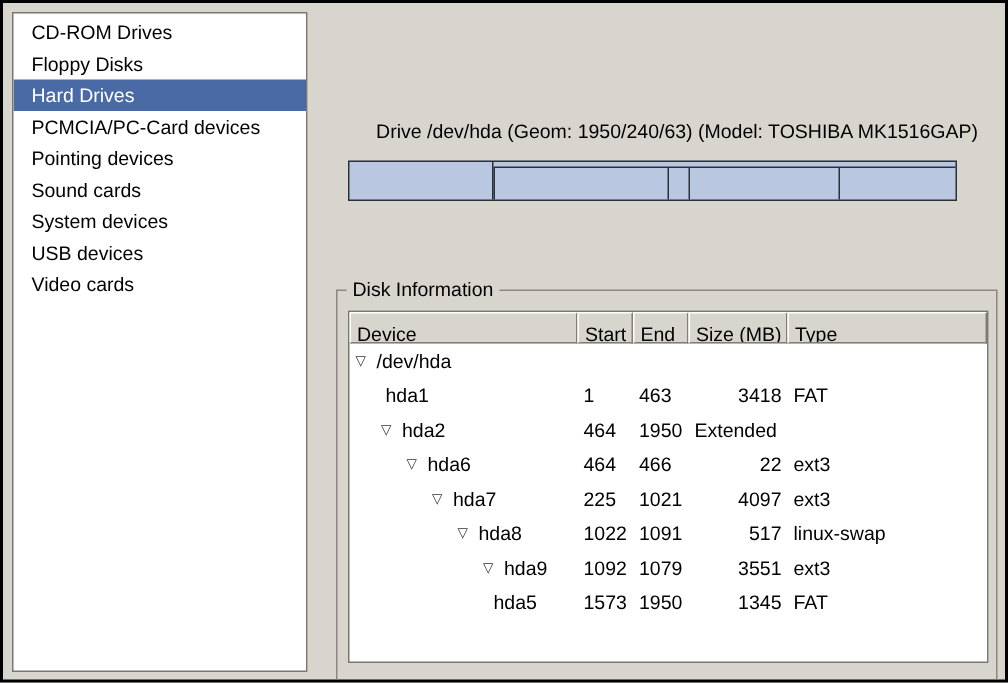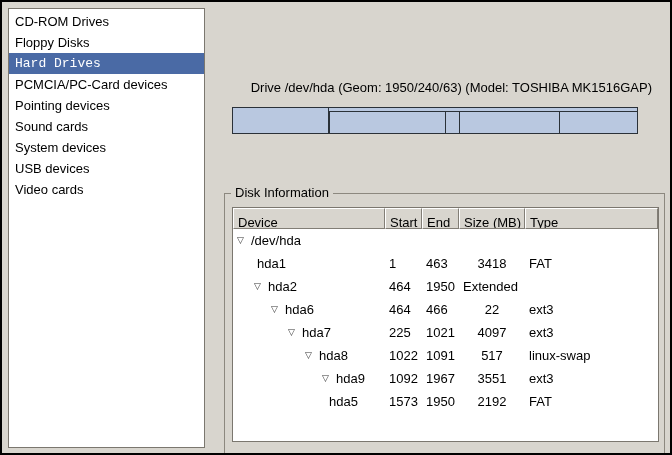--- a/index.html
+++ b/index.html
@@ -3,22 +3,22 @@
 <meta charset="utf-8">
 <style>
   *{box-sizing:border-box;margin:0;padding:0;}
   html,body{width:672px;height:455px;}
   body{font-family:"Liberation Sans","DejaVu Sans",sans-serif;font-size:13px;color:#000;background:#fff;}
 
   #window{position:relative;width:672px;height:455px;background:var(--win-bg,#d8d5ce);border:2px solid #000;overflow:hidden;}
 
   
   #sidebar{position:absolute;left:6px;top:6px;width:197px;height:440px;background:#fff;border:1px solid #7b776f;padding-top:2px;overflow:hidden;}
-  .sb-item{height:21px;line-height:21px;padding-left:6px;white-space:nowrap;cursor:default;}
-  .sb-item.sel{background:var(--sel,#4a6aa5);color:#fff;font-family:Liberation Mono, monospace;}
+  .sb-item{height:21px;line-height:21px;padding-left:12px;white-space:nowrap;cursor:default;}
+  .sb-item.sel{background:var(--sel,#4a6aa5);color:#fff;}
 
   
   #drive-title{position:absolute;left:216px;top:78px;width:434px;text-align:right;white-space:nowrap;}
   #bar{position:absolute;left:230px;top:105px;width:406px;height:27px;border:1px solid var(--bar-border,#2a3138);background:var(--bar-fill,#b9c8e0);display:flex;}
   #seg-primary{height:100%;border-right:1px solid var(--bar-border,#2a3138);flex:none;}
   #seg-extended{height:100%;flex:1;position:relative;}
   .ext-inner{position:absolute;left:0;right:0;top:3px;bottom:0;display:flex;border-top:1px solid var(--bar-border,#2a3138);}
   .ext-seg{height:100%;flex:none;}
   .ext-seg + .ext-seg{border-left:1px solid var(--bar-border,#2a3138);}
 
@@ -28,21 +28,21 @@
 
   
   #table{position:absolute;left:7px;top:13px;width:427px;height:235px;background:#fff;border:1px solid #7b776f;display:flex;flex-direction:column;overflow:hidden;}
   #thead{display:flex;height:21px;flex:none;}
   .hcell{background:var(--win-bg,#d8d5ce);border-top:1px solid #fff;border-left:1px solid #fff;border-right:1px solid #827e76;border-bottom:1px solid #827e76;padding:4px 4px;line-height:19px;white-space:nowrap;overflow:hidden;flex:none;}
   .trow{display:flex;height:23px;line-height:23px;flex:none;}
   .cell{padding:0 4px;white-space:nowrap;overflow:hidden;flex:none;}
   .c0{width:152px;}
   .c1{width:37px;}
   .c2{width:37px;}
-  .c3{width:66px;text-align:center;}
+  .c3{width:66px;text-align:right;}
   .c4{flex:1 1 auto;width:auto;}
   .cell.c0{display:flex;align-items:center;padding-right:0;}
   .expander{display:inline-block;width:14px;flex:none;font-size:9px;color:#333;}
 </style>
 </head>
 <body>
 
 <div id="window">
 
   <div id="sidebar">
@@ -141,31 +141,31 @@
             <div class="cell c2">1091</div>
             <div class="cell c3">517</div>
             <div class="cell c4">linux-swap</div>
           </div>
           <div class="trow">
             <div class="cell c0" style="padding-left: 89px;">
               <span class="expander">▽</span>
               <span>hda9</span>
             </div>
             <div class="cell c1">1092</div>
-            <div class="cell c2">1967</div>
+            <div class="cell c2">1079</div>
             <div class="cell c3">3551</div>
             <div class="cell c4">ext3</div>
           </div>
           <div class="trow">
             <div class="cell c0" style="padding-left: 82px;">
               <span class="expander"></span>
               <span>hda5</span>
             </div>
             <div class="cell c1">1573</div>
             <div class="cell c2">1950</div>
-            <div class="cell c3">2192</div>
+            <div class="cell c3">1345</div>
             <div class="cell c4">FAT</div>
           </div>
         </div>
     </div>
   </div>
 
 </div>
 
 </body></html>

